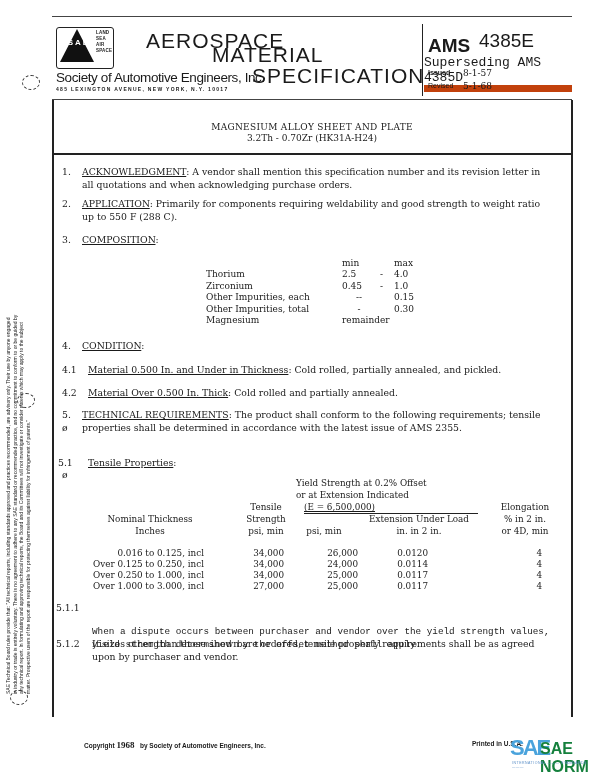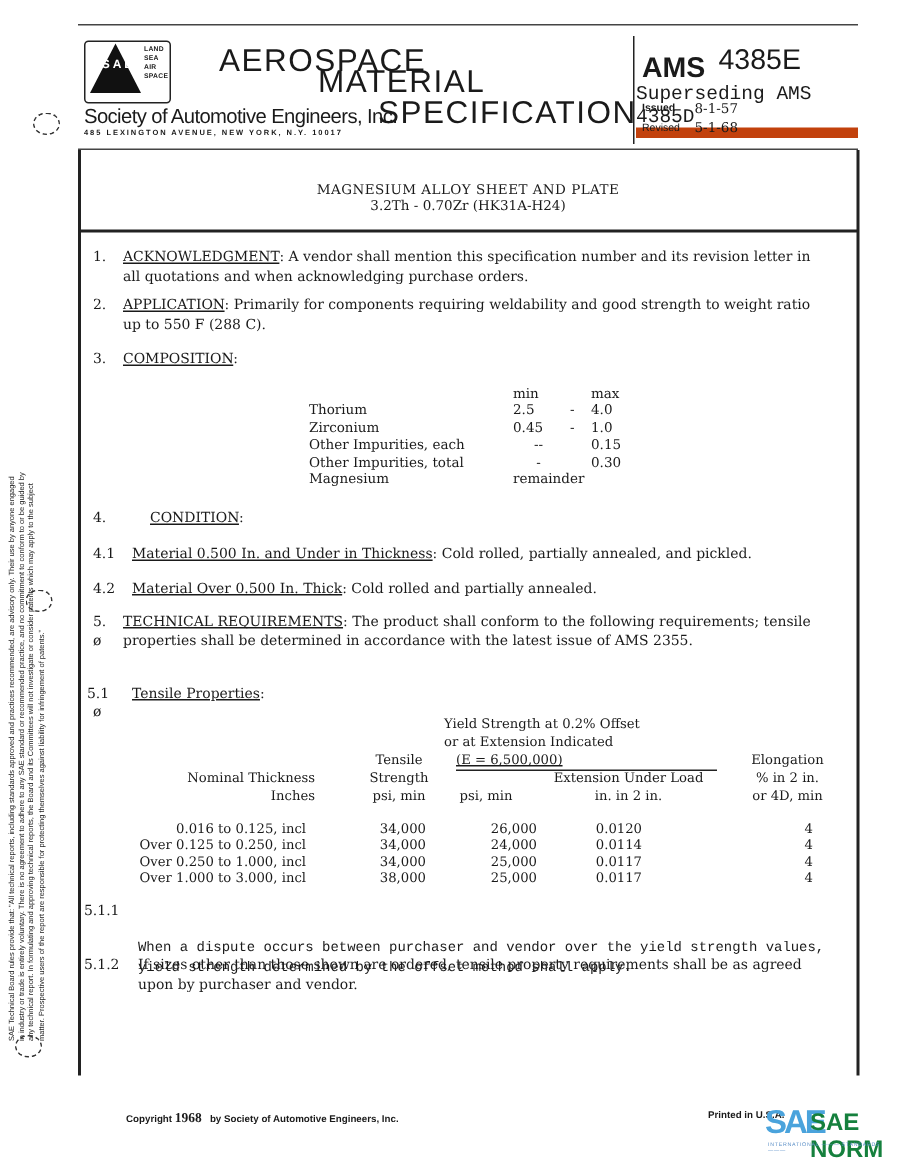--- a/index.html
+++ b/index.html
@@ -146,21 +146,21 @@
     </tr>
     <tr>
       <td>Magnesium</td>
       <td colspan="3">remainder</td>
     </tr>
   </tbody>
     </table>
 </div>
 
 <div class="abs txt" style="left:62px; top:339px;">4.</div>
-<div class="abs txt" style="left:82px; top:339px;margin-left:18px;">
+<div class="abs txt" style="left:82px; top:339px;">
   <span class="u">CONDITION</span><span>:</span>
 </div>
 
 <div class="abs txt" style="left:62px; top:363px;">4.1</div>
 <div class="abs txt" style="left:88px; top:363px; width:460px;">
   <span class="u">Material 0.500 In. and Under in Thickness</span><span>:   Cold rolled, partially annealed, and pickled.</span>
 </div>
 
 <div class="abs txt" style="left:62px; top:386px;">4.2</div>
 <div class="abs txt" style="left:88px; top:386px; width:460px;">
@@ -182,21 +182,21 @@
 <div class="abs txt" style="left:296px; top:477px; width:190px; font-size:8.8px; line-height:12px;">
   <div>Yield Strength at 0.2% Offset</div>
   <div>or at Extension Indicated</div>
   <div style="border-bottom:1px solid #222; margin:0 8px;"><span class="u">(E = 6,500,000)</span></div>
 </div>
 <div class="abs txt" style="left:236px; top:501px; width:60px; text-align:center; font-size:8.8px; line-height:12px;">
   <div>Tensile</div>
   <div>Strength</div>
   <div>psi, min</div>
 </div>
-<div class="abs txt" style="left:90px; top:513px; width:120px; text-align:right; font-size:8.8px; line-height:12px;">
+<div class="abs txt" style="left:90px; top:513px; width:120px; text-align:center; font-size:8.8px; line-height:12px;">
   <div>Nominal Thickness</div>
   <div>Inches</div>
 </div>
 <div class="abs txt" style="left:296px; top:525px; width:56px; text-align:center; font-size:8.8px;">psi, min</div>
 <div class="abs txt" style="left:352px; top:513px; width:134px; text-align:center; font-size:8.8px; line-height:12px;">
   <div>Extension Under Load</div>
   <div>in. in 2 in.</div>
 </div>
 <div class="abs txt" style="left:490px; top:501px; width:70px; text-align:center; font-size:8.8px; line-height:12px;">
   <div>Elongation</div>
@@ -223,21 +223,21 @@
     </tr>
     <tr>
       <td style="text-align:right;">Over 0.250 to 1.000, incl</td>
       <td style="text-align:right;">34,000</td>
       <td style="text-align:right;">25,000</td>
       <td style="text-align:right;">0.0117</td>
       <td style="text-align:right;">4</td>
     </tr>
     <tr>
       <td style="text-align:right;">Over 1.000 to 3.000, incl</td>
-      <td style="text-align:right;">38,000</td>
+      <td style="text-align:right;">27,000</td>
       <td style="text-align:right;">25,000</td>
       <td style="text-align:right;">0.0117</td>
       <td style="text-align:right;">4</td>
     </tr>
   </tbody>
     </table>
 </div>
 
 <div class="abs txt" style="left:56px; top:601px;">5.1.1</div>
 <div class="abs txt" style="left:92px; top:625px; width:462px;font-family:Liberation Mono, monospace;">When a dispute occurs between purchaser and vendor over the yield strength values, yield strength determined by the offset method shall apply.</div>

